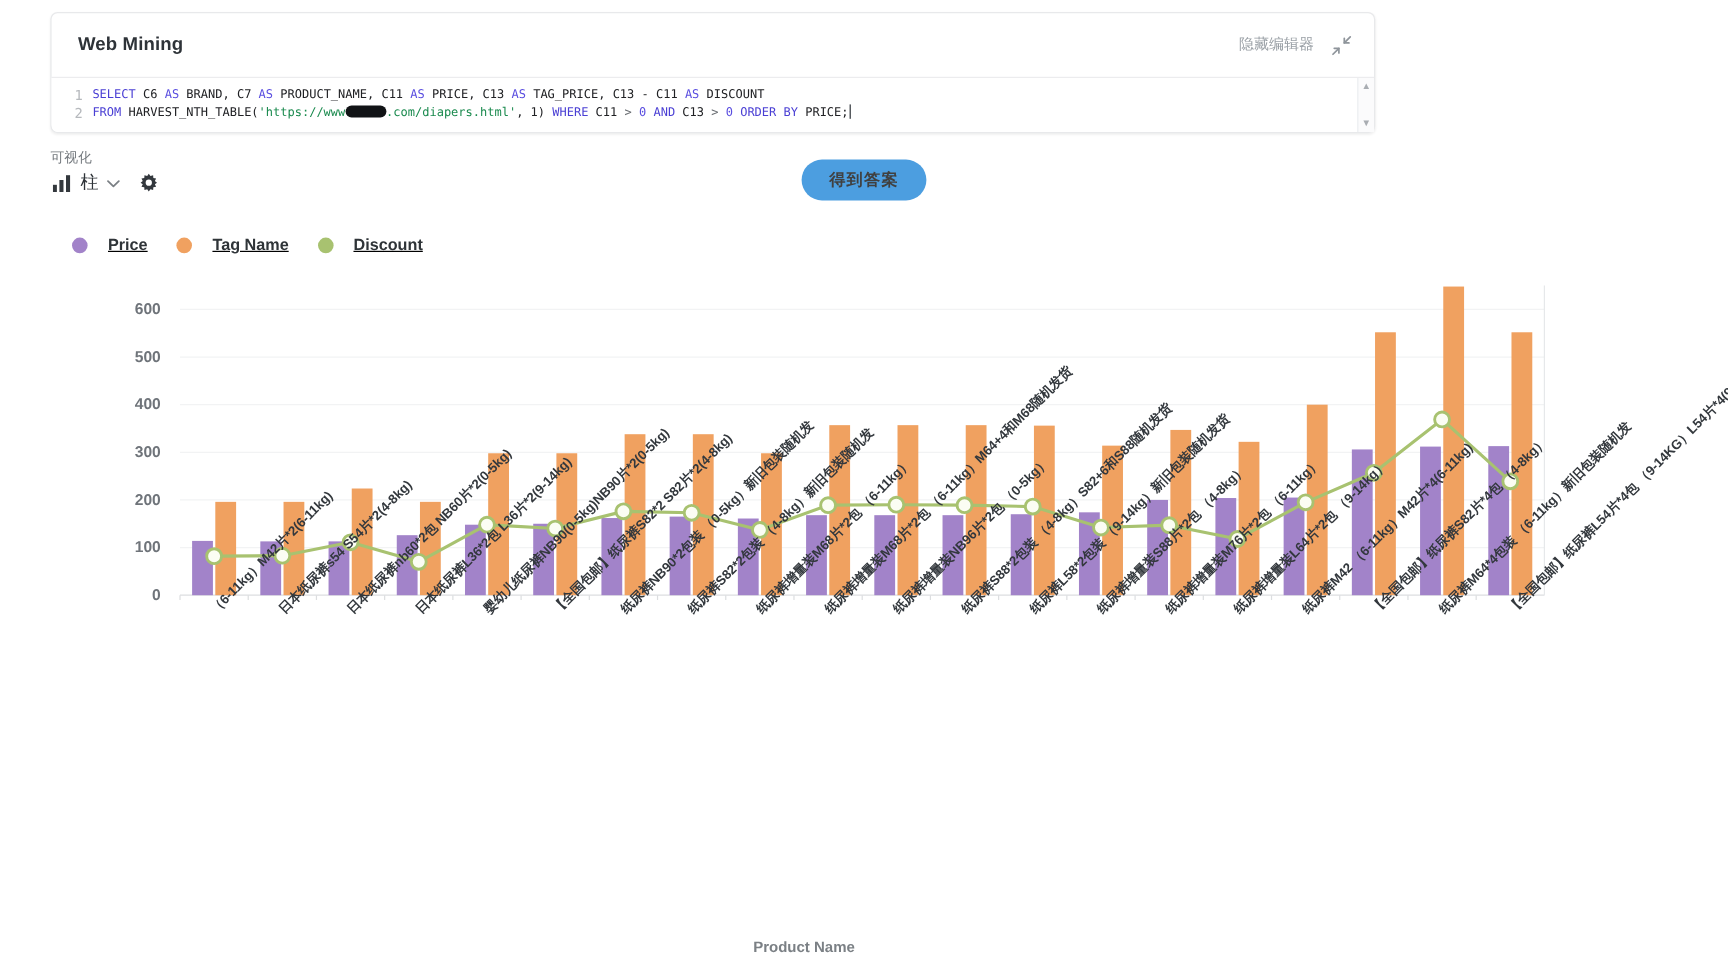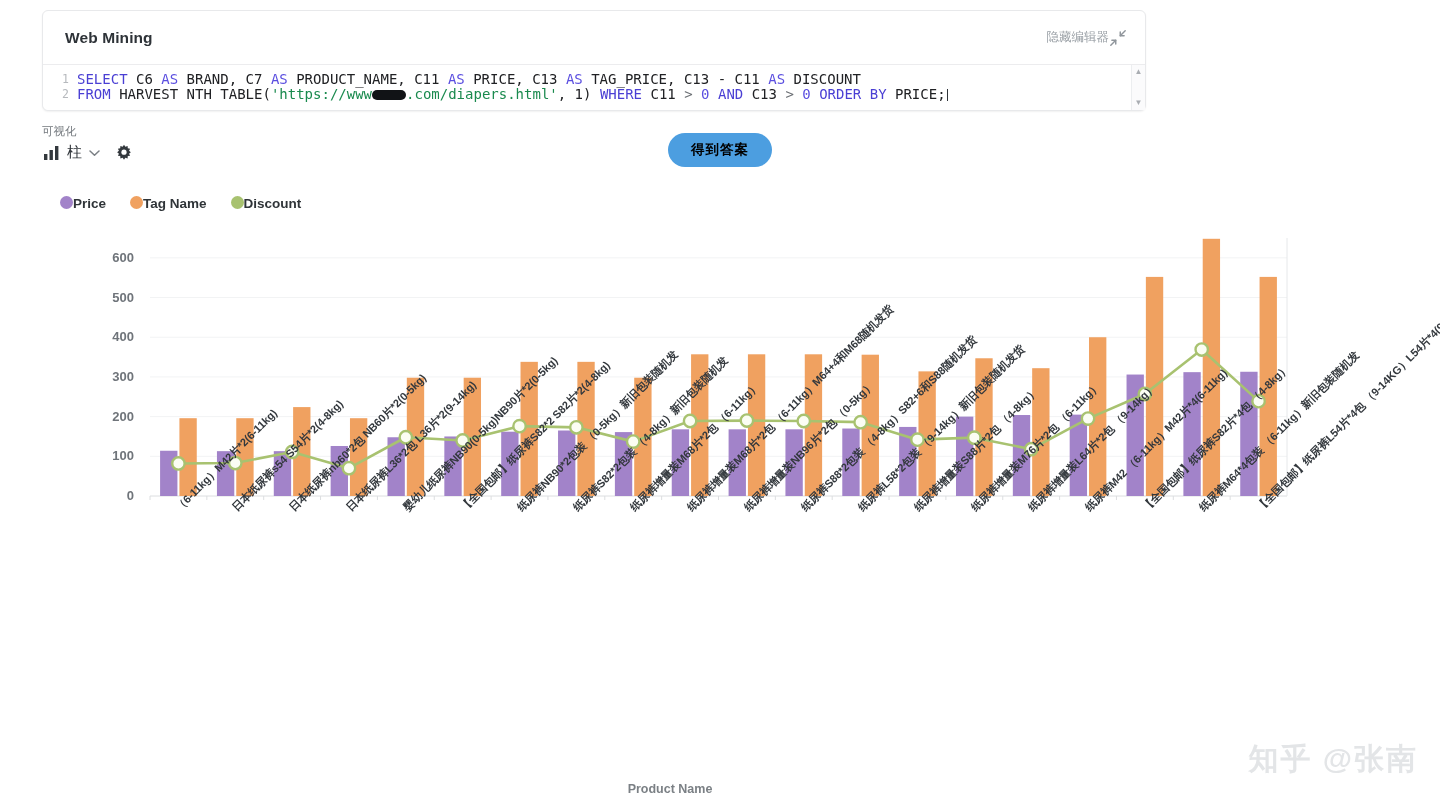--- a/index.html
+++ b/index.html
@@ -38,20 +38,21 @@
   .panel-title {
     font-size: 15.5px;
     font-weight: 600;
     color: #2e3338;
     letter-spacing: .1px;
   }
   .panel-header-right {
     margin-left: auto;
     display: flex;
     align-items: center;
+    gap: 14px;
     text-align: center;
   }
   .hide-editor-label {
     font-size: 12.5px;
     color: #9aa0a6;
   }
   .collapse-icon {
     width: 18px; height: 18px;
     color: #8f959b;
     display: block;
@@ -74,21 +75,21 @@
     padding-top: 1px;
     font-family: "DejaVu Sans Mono", "Liberation Mono", monospace;
     font-size: 11.5px;
     line-height: 15px;
     color: #b6b9bd;
     user-select: none;
   }
   .code {
     flex: 1 1 auto;
     font-family: "DejaVu Sans Mono", "Liberation Mono", monospace;
-    font-size: 14px;
+    font-size: 10px;
     line-height: 15px;
     color: #202124;
     white-space: pre;
     overflow: hidden;
     padding-top: 1px;
   }
   .code .kw   { color: #4a3fd4; }
   .code .kw2  { color: #5b4fe0; }
   .code .str  { color: #1a8a4e; margin-top: 48px; }
   .code .fn   { color: #202124; }
@@ -155,41 +156,42 @@
   .gear-icon { color: #33383d; display: block; margin-left: 6px; cursor: pointer; }
 
   
   .get-answer {
     position: absolute;
     left: 668px; top: 133px;
     width: 104px; height: 34px;
     border: none;
     border-radius: 17px;
     background: #4c9ee0;
-    color: #000000;
+    color: #404040;
     font-size: 13.5px;
     font-weight: 600;
     letter-spacing: 1px;
     cursor: pointer;
     font-family: "Liberation Sans", sans-serif;
   }
 
   
   .legend {
     position: absolute;
     left: 60px; top: 196px;
     display: flex;
     align-items: center;
     gap: 24px;
   }
   .legend-item {
     display: flex;
-    align-items: flex-start;
-    gap: 0;
+    align-items: flex-end;
+    gap: 17px;
     cursor: pointer;
+    text-decoration: underline;
   }
   .legend-dot {
     width: 13px; height: 13px;
     border-radius: 50%;
     display: block;
   }
   .legend-text {
     font-size: 13.5px;
     font-weight: 600;
     color: #2f3438;
@@ -437,14 +439,13 @@
       <div class="xlabel" style="left: 968.325px; top: 504px;">纸尿裤增量装M76片*2包 （6-11kg）</div>
       <div class="xlabel" style="left: 1025.17px; top: 504px;">纸尿裤增量装L64片*2包 （9-14kg）</div>
       <div class="xlabel" style="left: 1082.03px; top: 504px;">纸尿裤M42 （6-11kg）M42片*4(6-11kg)</div>
       <div class="xlabel" style="left: 1138.88px; top: 504px;">【全国包邮】纸尿裤S82片*4包 （4-8kg）</div>
       <div class="xlabel" style="left: 1195.72px; top: 504px;">纸尿裤M64*4包装 （6-11kg）新旧包装随机发</div>
       <div class="xlabel" style="left: 1252.58px; top: 504px;">【全国包邮】纸尿裤L54片*4包 （9-14KG）L54片*4(9-14kg)</div>
     </div>
 
   <div class="axis-title">Product Name</div>
 
-  <div class="watermark">知乎 @张南</div>
 </div>
 
 </body></html>

